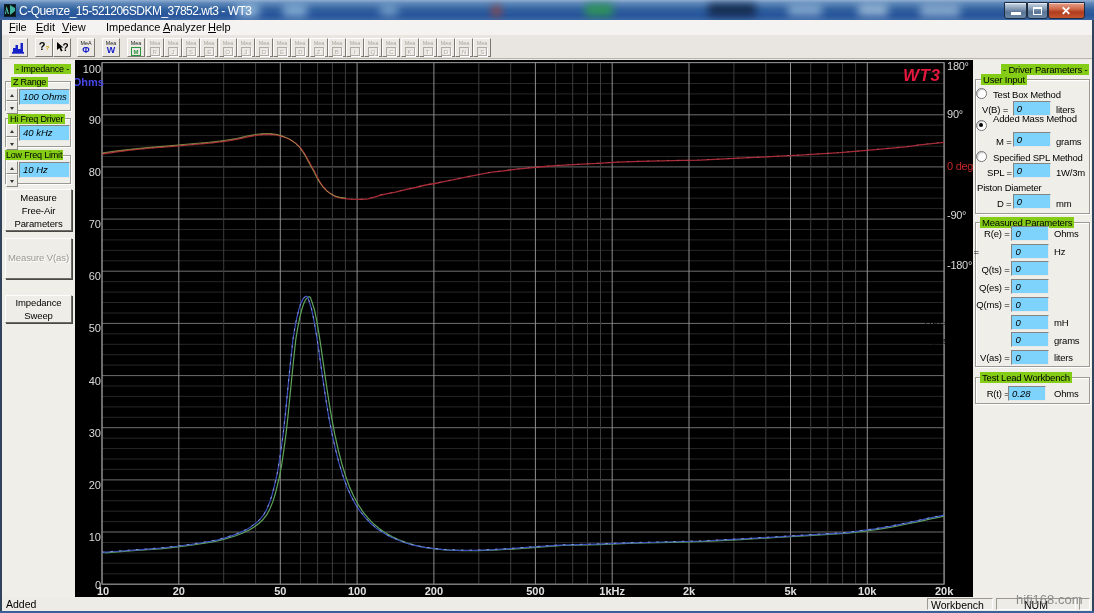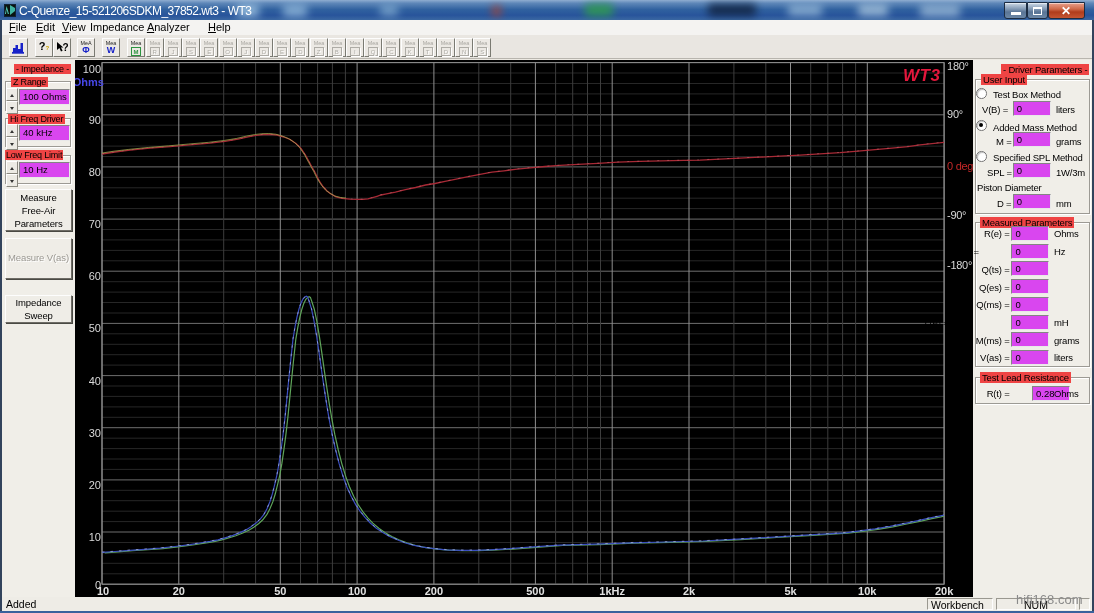--- a/index.html
+++ b/index.html
@@ -41,23 +41,23 @@
 .tbtn .mbox { display:inline-block; margin-top:1px; width:10px; height:9px; line-height:8px;
   border:1px solid #555; font-size:6px; color:#333; }
 .tbtn.dis .mea { color:#a8a6a0; }
 .tbtn.dis .mbox { border-color:#aeaca6; color:#aeaca6; box-shadow:1px 1px 0 #fff; text-shadow:1px 1px 0 #fff; }
 .big { font-size:9px; font-weight:bold; line-height:8px; }
 
 
 #lpanel { position:absolute; left:2px; top:60px; width:73px; height:537px; background:#f0eee8; }
 #rpanel { position:absolute; left:973px; top:60px; width:119px; height:537px; background:#f0eee8; }
 .gbox { position:absolute; border:1px solid #9c9a94; box-shadow:inset 1px 1px 0 #fff, 1px 1px 0 #fff; }
-.glab { position:absolute; font-size:9.5px; letter-spacing:-0.2px; color:#000; background:#ef4444; padding:0 2px; white-space:nowrap; }
-.inp { position:absolute; width:38px; height:15px; background:#d946ef; border:1px solid;
-  border-color:#848484 #e8e8e8 #e8e8e8 #848484; font-size:9.5px; padding-left:3px; line-height:13px; white-space:nowrap; overflow:hidden; }
+.glab { position:absolute; font-size:9.5px; letter-spacing:-0.2px; color:#000; background:#84cc16; padding:0 2px; white-space:nowrap; }
+.inp { position:absolute; width:38px; height:15px; background:#7dd3fc; border:1px solid;
+  border-color:#848484 #e8e8e8 #e8e8e8 #848484; font-size:9.5px; padding-left:3px; line-height:13px; white-space:nowrap; overflow:hidden;font-style:italic; }
 .rlab, .runit { position:absolute; font-size:9.5px; color:#000; white-space:nowrap; letter-spacing:-0.2px; }
 .radio { position:absolute; width:10.5px; height:10.5px; border-radius:50%; background:#fff;
   border:1px solid #777; box-shadow:inset 1px 1px 1px rgba(0,0,0,.25); }
 .radio.sel:after { content:""; position:absolute; left:2px; top:2px; width:4px; height:4px;
   border-radius:50%; background:#000; }
 .btn3d { position:absolute; background:#efede7; border:1px solid; text-align:center;
   border-color:#fdfdfd #6e6c66 #6e6c66 #fdfdfd; box-shadow:1px 1px 0 #4a4a44; font-size:9.5px; letter-spacing:-0.1px; color:#000; }
 .btn3d.disab { color:#9a9892; text-shadow:1px 1px 0 #fff; border-color:#fdfdfd #6e6c66 #6e6c66 #fdfdfd; }
 .spin { position:absolute; width:12px; height:26px; }
 .spin .sb { width:12px; height:13px; background:#eceae4; border:1px solid;
@@ -89,21 +89,21 @@
   <div id="ticon"></div>
   <div id="ttext">C-Quenze_15-521206SDKM_37852.wt3 - WT3</div>
   <div class="wbtn" id="bmin"></div>
   <div class="wbtn" id="bmax"></div>
   <div class="wbtn" id="bcls"></div>
 </div>
 <div id="menu">
   <span style="left:7px"><u>F</u>ile</span>
   <span style="left:34px"><u>E</u>dit</span>
   <span style="left:60px"><u>V</u>iew</span>
-  <span style="left:88px">Impedance <u>A</u>nalyzer</span>
+  <span style="left:104px">Impedance <u>A</u>nalyzer</span>
   <span style="left:206px"><u>H</u>elp</span>
 </div>
 <div id="toolbar">
   <div class="tbtn" style="left:7px;width:19px"><svg width="16" height="16" style="margin-top:1px">
         <path d="M2 12 L2 8 L4.5 8 L4.5 5 L7 5 L7 9 L9.5 9 L9.5 3 L12 3 L12 12 Z" fill="#1722c8"></path>
         <path d="M1 12.8 L13 12.8" stroke="#1722c8" stroke-width="1.8"></path>
       </svg></div>
   <div class="tbtn" style="left:33px">
       <span style="display:block;margin-top:2px;color:#000;font-size:11px;font-weight:bold;line-height:11px">?<span style="color:#c8a000;font-size:6px">?</span></span>
     </div>
@@ -310,28 +310,28 @@
 </svg>
 
 <div id="rpanel"></div>
 
 <div class="glab" style="left:1001px;top:64px">- Driver Parameters -</div>
 <div class="gbox" style="left:975px;top:79px;width:115px;height:135px"></div>
 <div class="glab" style="left:981px;top:74px">User Input</div>
 <div class="radio" style="left:976px;top:88px"></div>
 <div class="rlab" style="left:993px;top:89px">Test Box Method</div>
 <div class="radio sel" style="left:976px;top:120px"></div>
-<div class="rlab" style="left:993px;top:122px">Added Mass Method</div>
+<div class="rlab" style="left:993px;top:113px">Added Mass Method</div>
 <div class="radio" style="left:976px;top:151px"></div>
 <div class="rlab" style="left:993px;top:152px">Specified SPL Method</div>
 <div class="rlab" style="left:977px;top:182px">Piston Diameter</div>
 <div class="gbox" style="left:975px;top:222px;width:115px;height:145px"></div>
 <div class="glab" style="left:980px;top:217px">Measured Parameters</div>
 <div class="gbox" style="left:975px;top:377px;width:115px;height:27px"></div>
-<div class="glab" style="left:980px;top:372px">Test Lead Resistance</div>
+<div class="glab" style="left:980px;top:372px">Test Lead Workbench</div>
 <div class="rlab" style="left:982px;top:104px">V(B) =</div>
 <div class="inp" style="left:1012.7px;top:100.6px">0</div>
 <div class="runit" style="left:1056px;top:104px">liters</div>
 <div class="rlab" style="left:996px;top:136px">M =</div>
 <div class="inp" style="left:1012.7px;top:132.4px">0</div>
 <div class="runit" style="left:1056px;top:136px">grams</div>
 <div class="rlab" style="left:987px;top:167px">SPL =</div>
 <div class="inp" style="left:1012.7px;top:163.4px">0</div>
 <div class="runit" style="left:1056px;top:167px">1W/3m</div>
 <div class="rlab" style="left:997px;top:197.7px">D =</div>
@@ -345,28 +345,28 @@
 <div class="runit" style="left:1054px;top:246.1px">Hz</div>
 <div class="rlab" style="left:924.5px;top:263.8px;width:85px;text-align:right">Q(ts) =</div>
 <div class="inp" style="left:1011.4px;top:261.40000000000003px">0</div>
 <div class="rlab" style="left:924.5px;top:281.5px;width:85px;text-align:right">Q(es) =</div>
 <div class="inp" style="left:1011.4px;top:279.1px">0</div>
 <div class="rlab" style="left:924.5px;top:299.2px;width:85px;text-align:right">Q(ms) =</div>
 <div class="inp" style="left:1011.4px;top:296.8px">0</div>
 <div class="rlab" style="left:924.5px;top:316.9px;width:85px;text-align:left">L(e) =</div>
 <div class="inp" style="left:1011.4px;top:314.5px">0</div>
 <div class="runit" style="left:1054px;top:316.9px">mH</div>
-<div class="rlab" style="left:924.5px;top:334.6px;width:85px;text-align:right">M(ms) =</div>
+<div class="rlab" style="left:924.5px;top:334.6px;width:85px;text-align:left">M(ms) =</div>
 <div class="inp" style="left:1011.4px;top:332.20000000000005px">0</div>
 <div class="runit" style="left:1054px;top:334.6px">grams</div>
 <div class="rlab" style="left:924.5px;top:352.3px;width:85px;text-align:right">V(as) =</div>
 <div class="inp" style="left:1011.4px;top:349.90000000000003px">0</div>
 <div class="runit" style="left:1054px;top:352.3px">liters</div>
 <div class="rlab" style="left:924.5px;top:388px;width:85px;text-align:right">R(t) =</div>
-<div class="inp" style="left:1032px;top:385.6px">0.28</div>
+<div class="inp" style="left:1008px;top:385.6px">0.28</div>
 <div class="runit" style="left:1054px;top:388px">Ohms</div>
 
 <div id="status">
   <span style="position:absolute;left:4px;top:1px">Added</span>
   <div class="pane" style="left:925px;width:66px">Workbench</div>
   <div class="pane" style="left:994px;width:80px;text-align:center">NUM</div>
   <div class="pane" style="left:1077px;width:11px"></div>
 </div>
 <div id="watermark">hifi168.com</div>
 <div id="lborder"></div>

